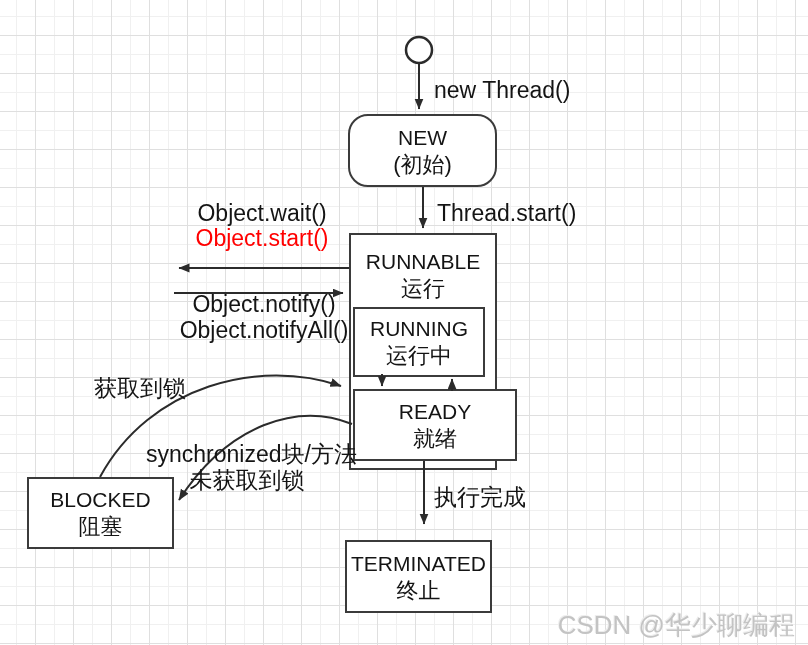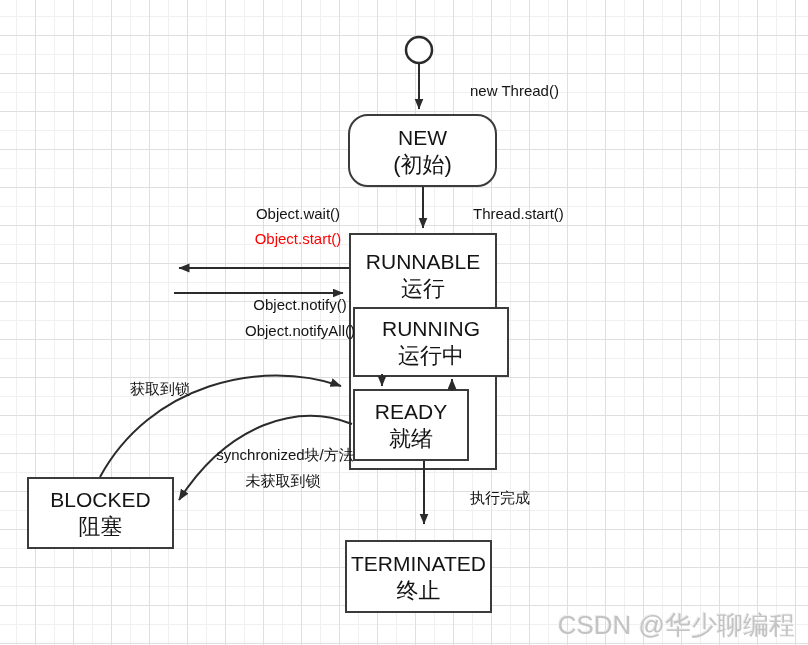--- a/index.html
+++ b/index.html
@@ -33,33 +33,32 @@
     color: #141414;
     z-index: 2;
   }
   .node .node-title { font-size: 21px; line-height: 28px; }
   .node .node-sub   { font-size: 22px; line-height: 26px; }
 
   .node-waiting    { left: 26px;  top: 233px; width: 147px; height: 72px; }
   .node-new        { left: 348px; top: 114px; width: 149px; height: 73px; border-radius: 20px; }
   .node-runnable   { left: 349px; top: 233px; width: 148px; height: 237px;
                      justify-content: flex-start; padding-top: 13px; z-index: 1; }
-  .node-running    { left: 353px; top: 307px; width: 156px; height: 70px; }
-  .node-ready      { left: 353px; top: 389px; width: 116px; height: 72px; }
+  .node-running    { left: 353px; top: 307px; width: 132px; height: 70px; }
+  .node-ready      { left: 353px; top: 389px; width: 164px; height: 72px; }
   .node-blocked    { left: 27px;  top: 477px; width: 147px; height: 72px; }
   .node-terminated { left: 345px; top: 528px; width: 147px; height: 73px; margin-top: 12px; }
 
   .lbl {
     position: absolute;
-    font-size: 15px;
+    font-size: 23px;
     line-height: 23px;
     color: #141414;
     white-space: nowrap;
     z-index: 4;
-    margin-left: 36px;
   }
   .lbl.center { text-align: center; }
   .lbl-new-thread       { left: 434px; top: 79px;  }
   .lbl-thread-start     { left: 437px; top: 202px; }
   .lbl-object-wait      { left: 182px; top: 202px; width: 160px; }
   .lbl-object-join      { left: 182px; top: 227px; width: 160px; color: #ff0000; }
   .lbl-object-notify    { left: 184px; top: 293px; width: 160px; }
   .lbl-object-notifyall { left: 174px; top: 319px; width: 180px; }
   .lbl-acquire-lock     { left: 94px;  top: 377px; }
   .lbl-sync-block       { left: 146px; top: 443px; width: 206px; }

